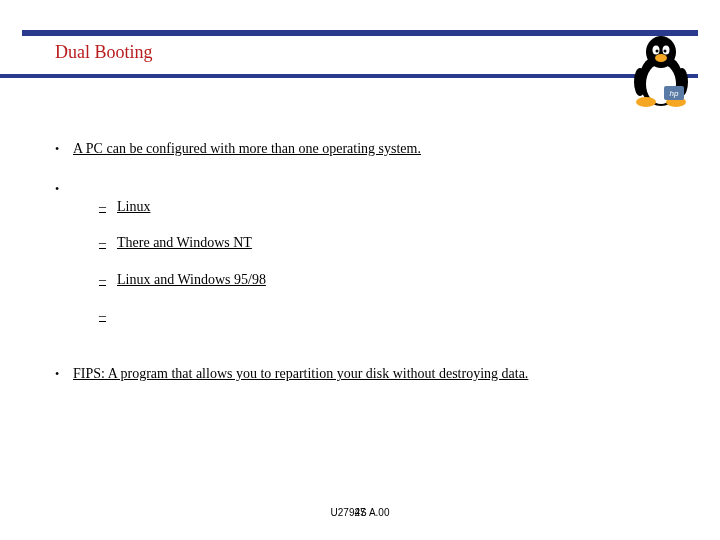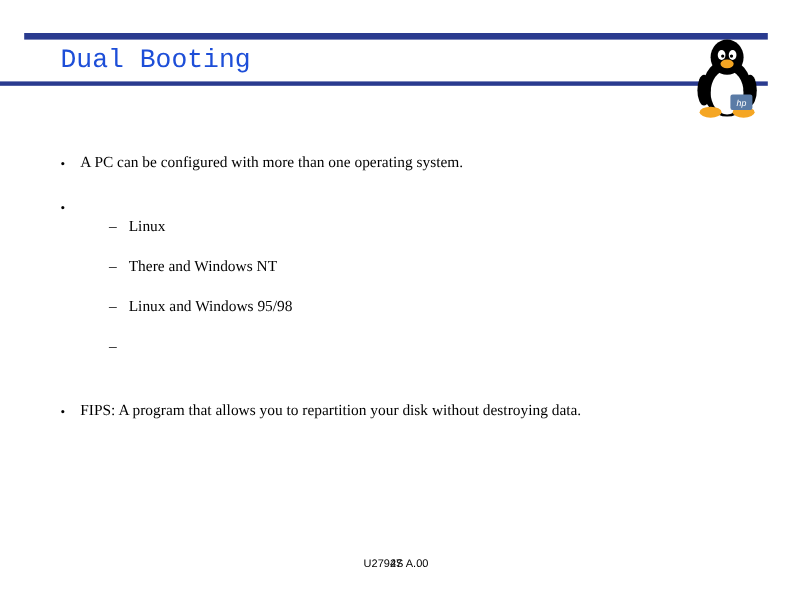--- a/index.html
+++ b/index.html
@@ -16,24 +16,24 @@
     top: 30px;
     left: 22px;
     right: 22px;
     height: 6px;
     background: #2a3b8f;
   }
   .title {
     position: absolute;
     top: 42px;
     left: 55px;
-    font-size: 24px;
+    font-size: 18px;
     font-weight: normal;
-    color: #1d4ed8;
-    font-family: Liberation Mono, monospace;
+    color: #b91c1c;
+    font-family: Liberation Serif, serif;
   }
   .under-title-bar {
     position: absolute;
     top: 74px;
     left: 0;
     right: 22px;
     height: 4px;
     background: #2a3b8f;
   }
   .mascot {
@@ -59,20 +59,21 @@
     line-height: 1.3;
   }
   .bullet-dot {
     width: 18px;
     flex-shrink: 0;
     font-size: 12px;
     padding-top: 2px;
   }
   .bullet-text {
     flex: 1;
+    text-decoration: underline;
   }
   .sub-list {
     margin-top: 18px;
     margin-left: 26px;
   }
   .sub-row {
     display: flex;
     align-items: flex-start;
     margin-bottom: 18px;
     font-size: 14px;

